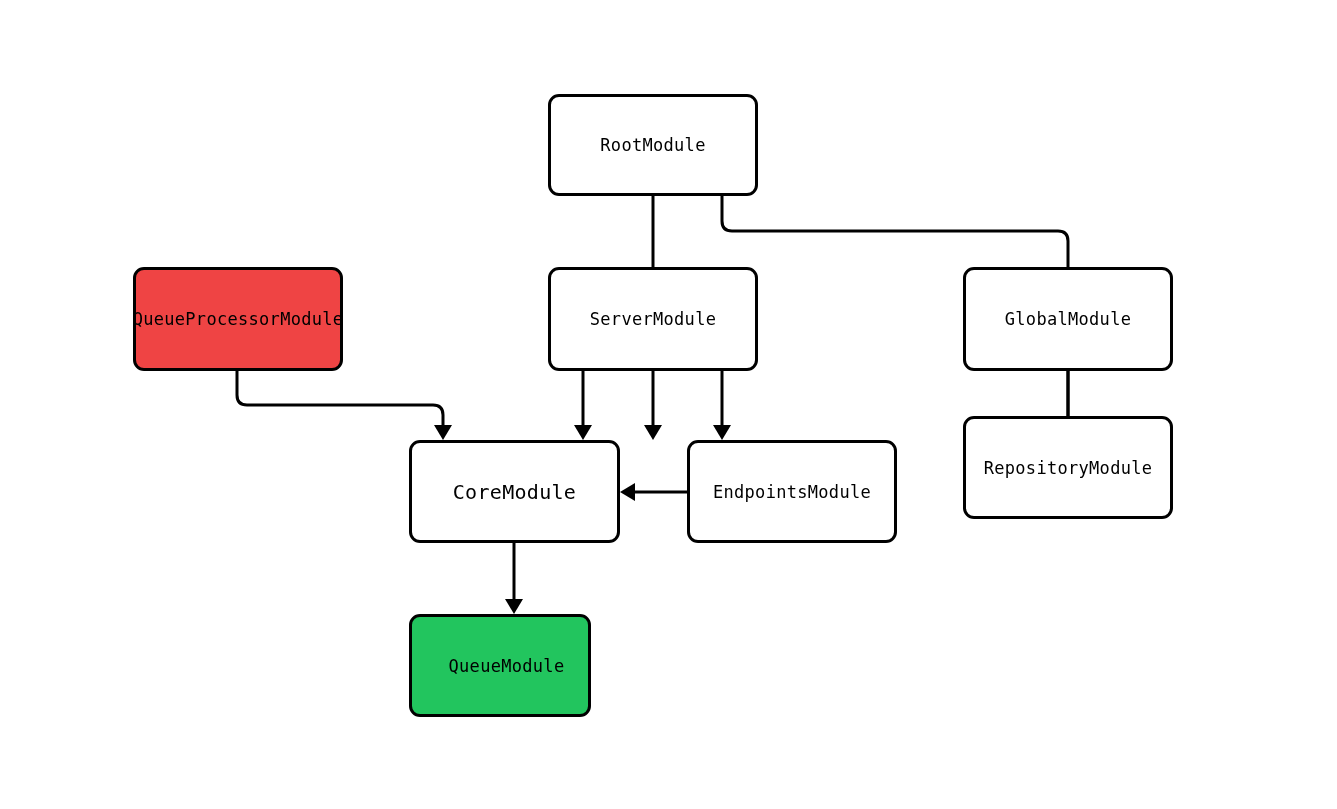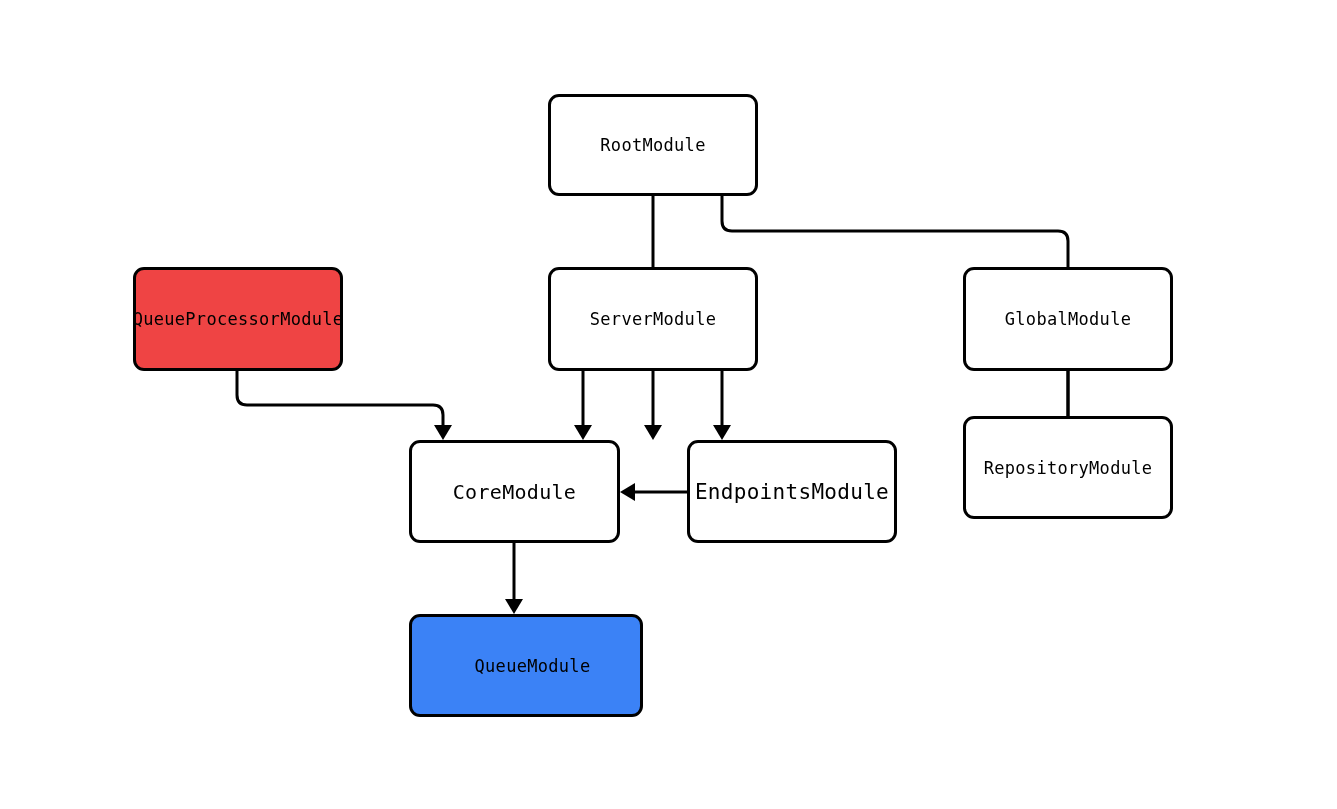--- a/index.html
+++ b/index.html
@@ -108,28 +108,28 @@
   <div class="node" style="left: 963px; top: 267px; width: 210px; height: 104px; border-width: 3px; border-color: rgb(0, 0, 0); border-radius: 11px; background: rgb(255, 255, 255); font-size: 17px;">
     <span class="line1">Global</span>
     <span class="line2">Module</span>
   </div>
 
   <div class="node" style="left: 409px; top: 440px; width: 211px; height: 103px; border-width: 3px; border-color: rgb(0, 0, 0); border-radius: 11px; background: rgb(255, 255, 255); font-size: 20px;">
     <span class="line1">Core</span>
     <span class="line2">Module</span>
   </div>
 
-  <div class="node" style="left: 687px; top: 440px; width: 210px; height: 103px; border-width: 3px; border-color: rgb(0, 0, 0); border-radius: 11px; background: rgb(255, 255, 255); font-size: 21px;">
+  <div class="node" style="left: 687px; top: 440px; width: 210px; height: 103px; border-width: 3px; border-color: rgb(0, 0, 0); border-radius: 11px; background: rgb(255, 255, 255); font-size: 17px;">
     <span class="line1">Endpoints</span>
     <span class="line2">Module</span>
   </div>
 
   <div class="node" style="left: 963px; top: 416px; width: 210px; height: 103px; border-width: 3px; border-color: rgb(0, 0, 0); border-radius: 11px; background: rgb(255, 255, 255); font-size: 17px;">
     <span class="line1">Repository</span>
     <span class="line2">Module</span>
   </div>
 
-  <div class="node" style="left: 409px; top: 614px; width: 234px; height: 103px; border-width: 3px; border-color: rgb(0, 0, 0); border-radius: 11px; background: #3b82f6; font-size: 17px; padding-left: 13px;">
+  <div class="node" style="left: 409px; top: 614px; width: 182px; height: 103px; border-width: 3px; border-color: rgb(0, 0, 0); border-radius: 11px; background: #22c55e; font-size: 17px; padding-left: 13px;">
     <span class="line1">Queue</span>
     <span class="line2">Module</span>
   </div>
 
 </div>
 
 </body></html>

